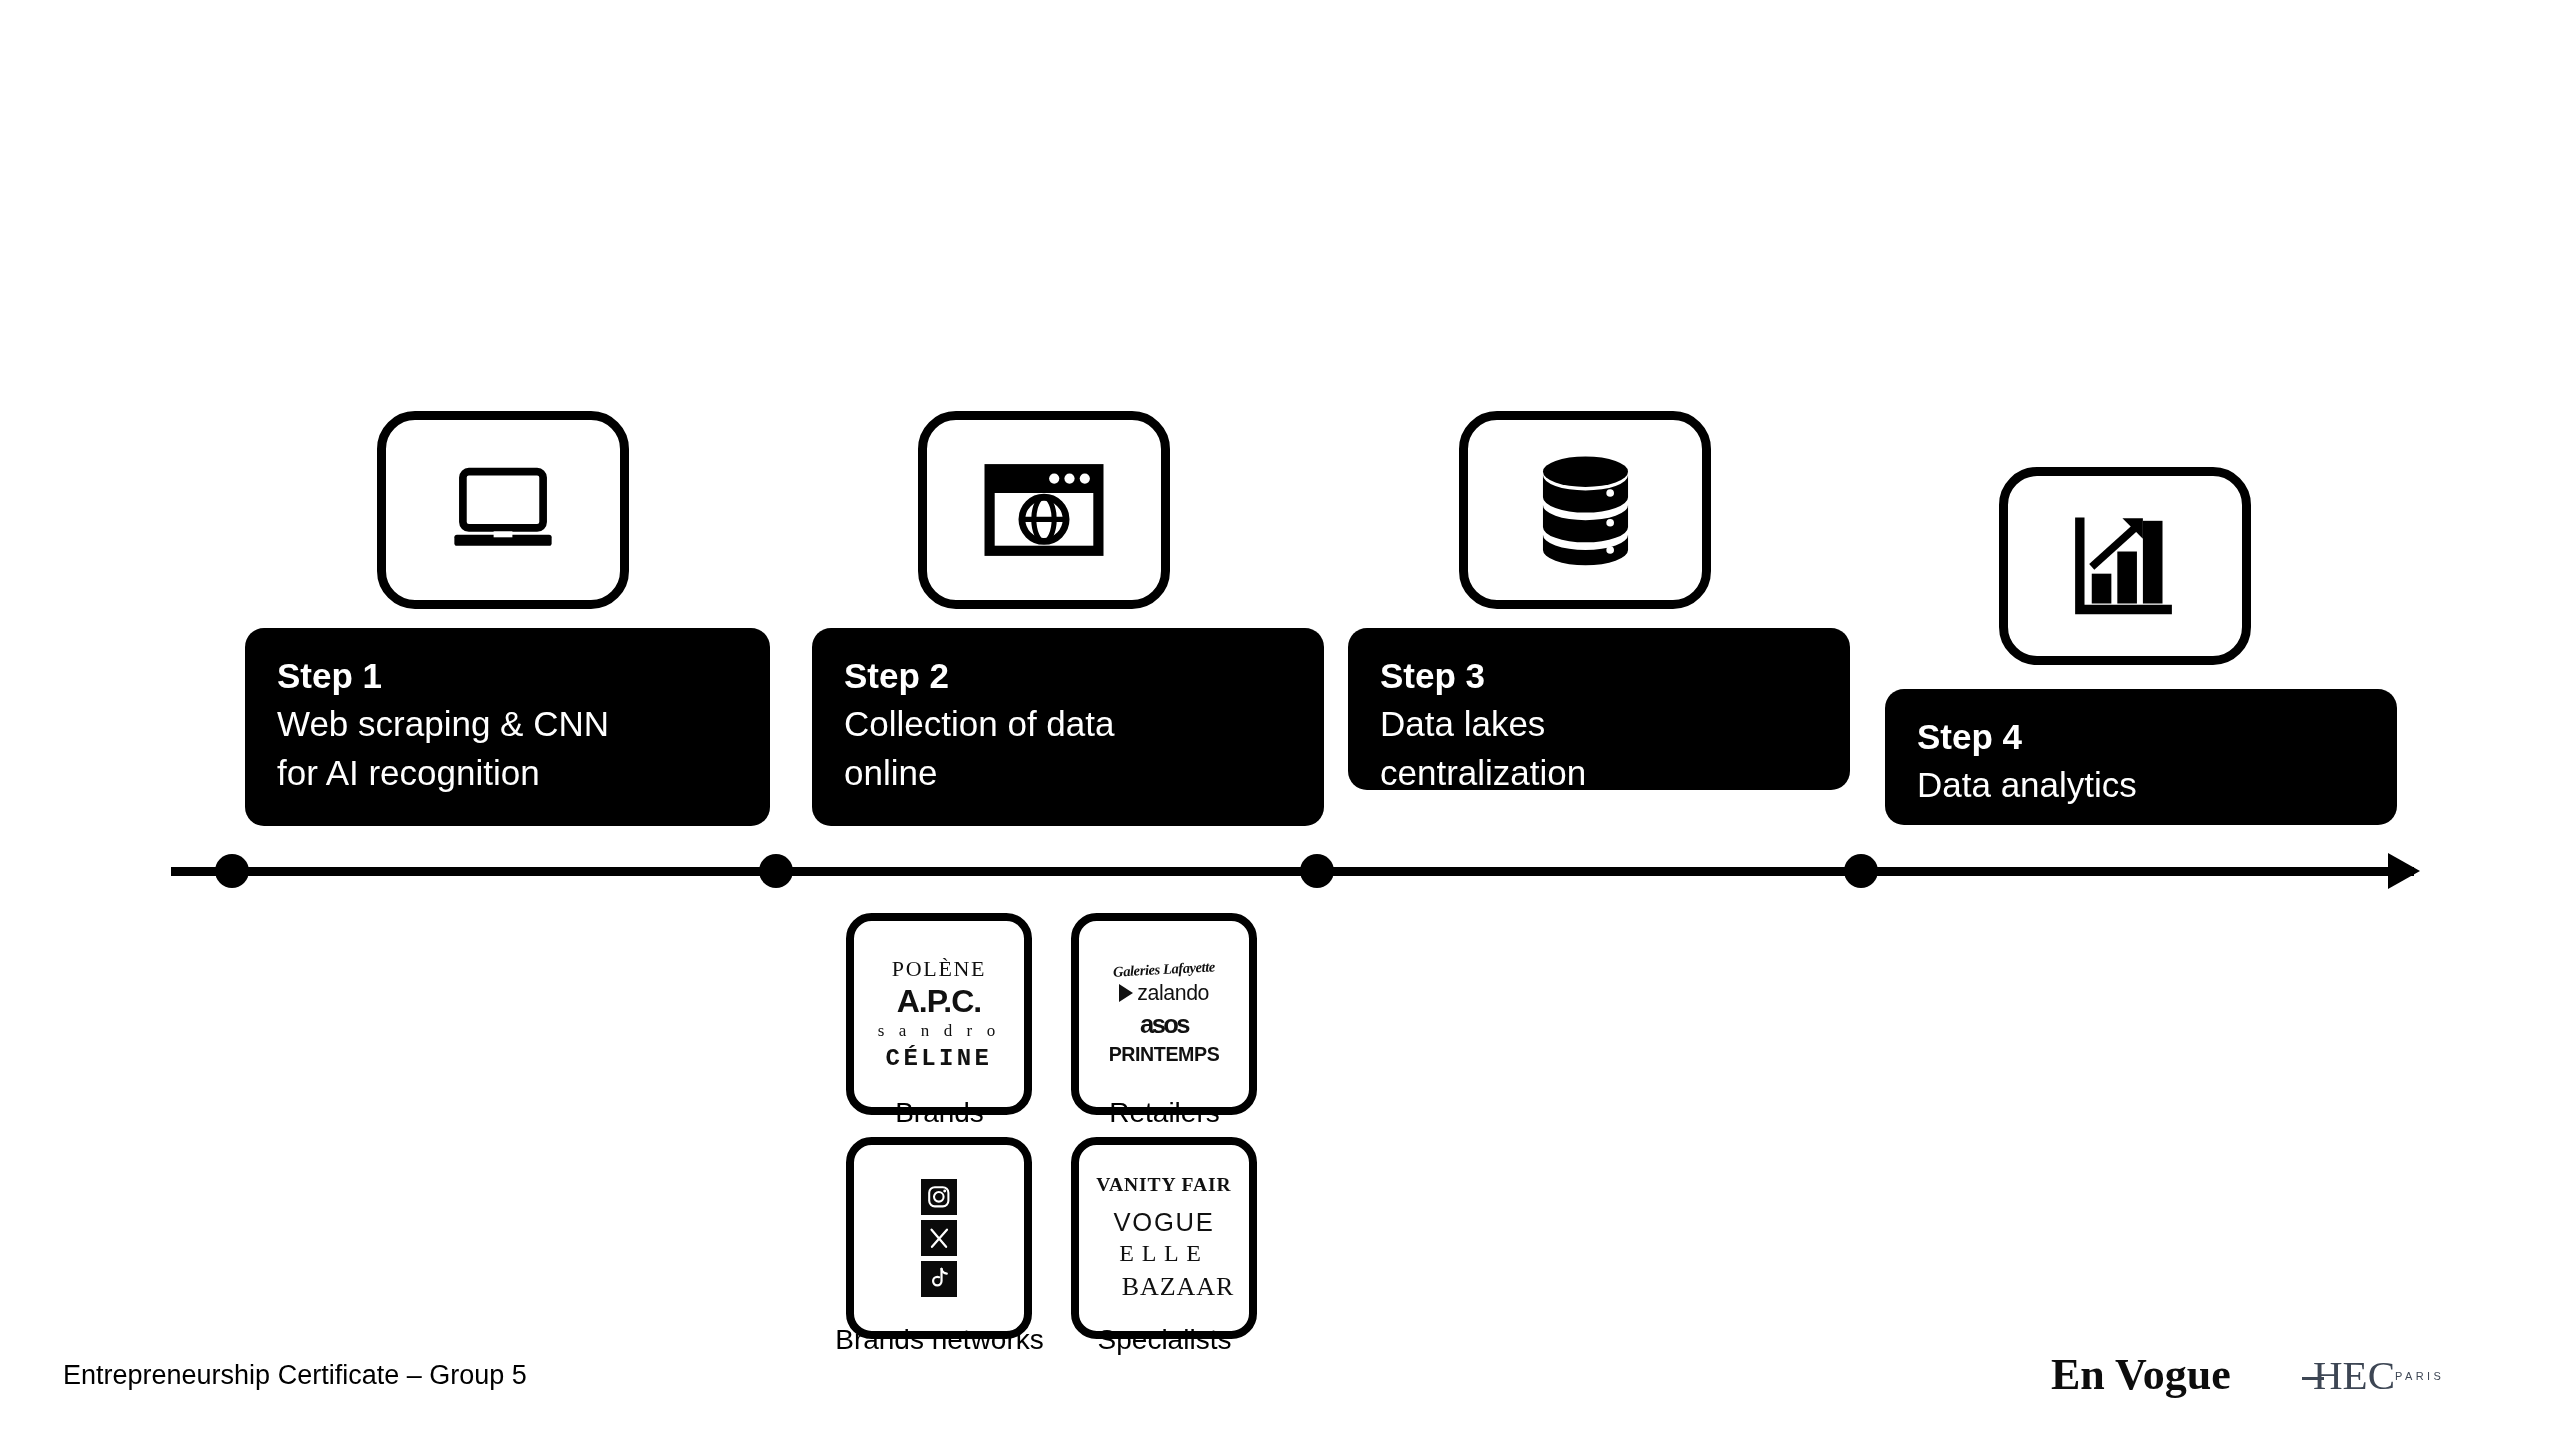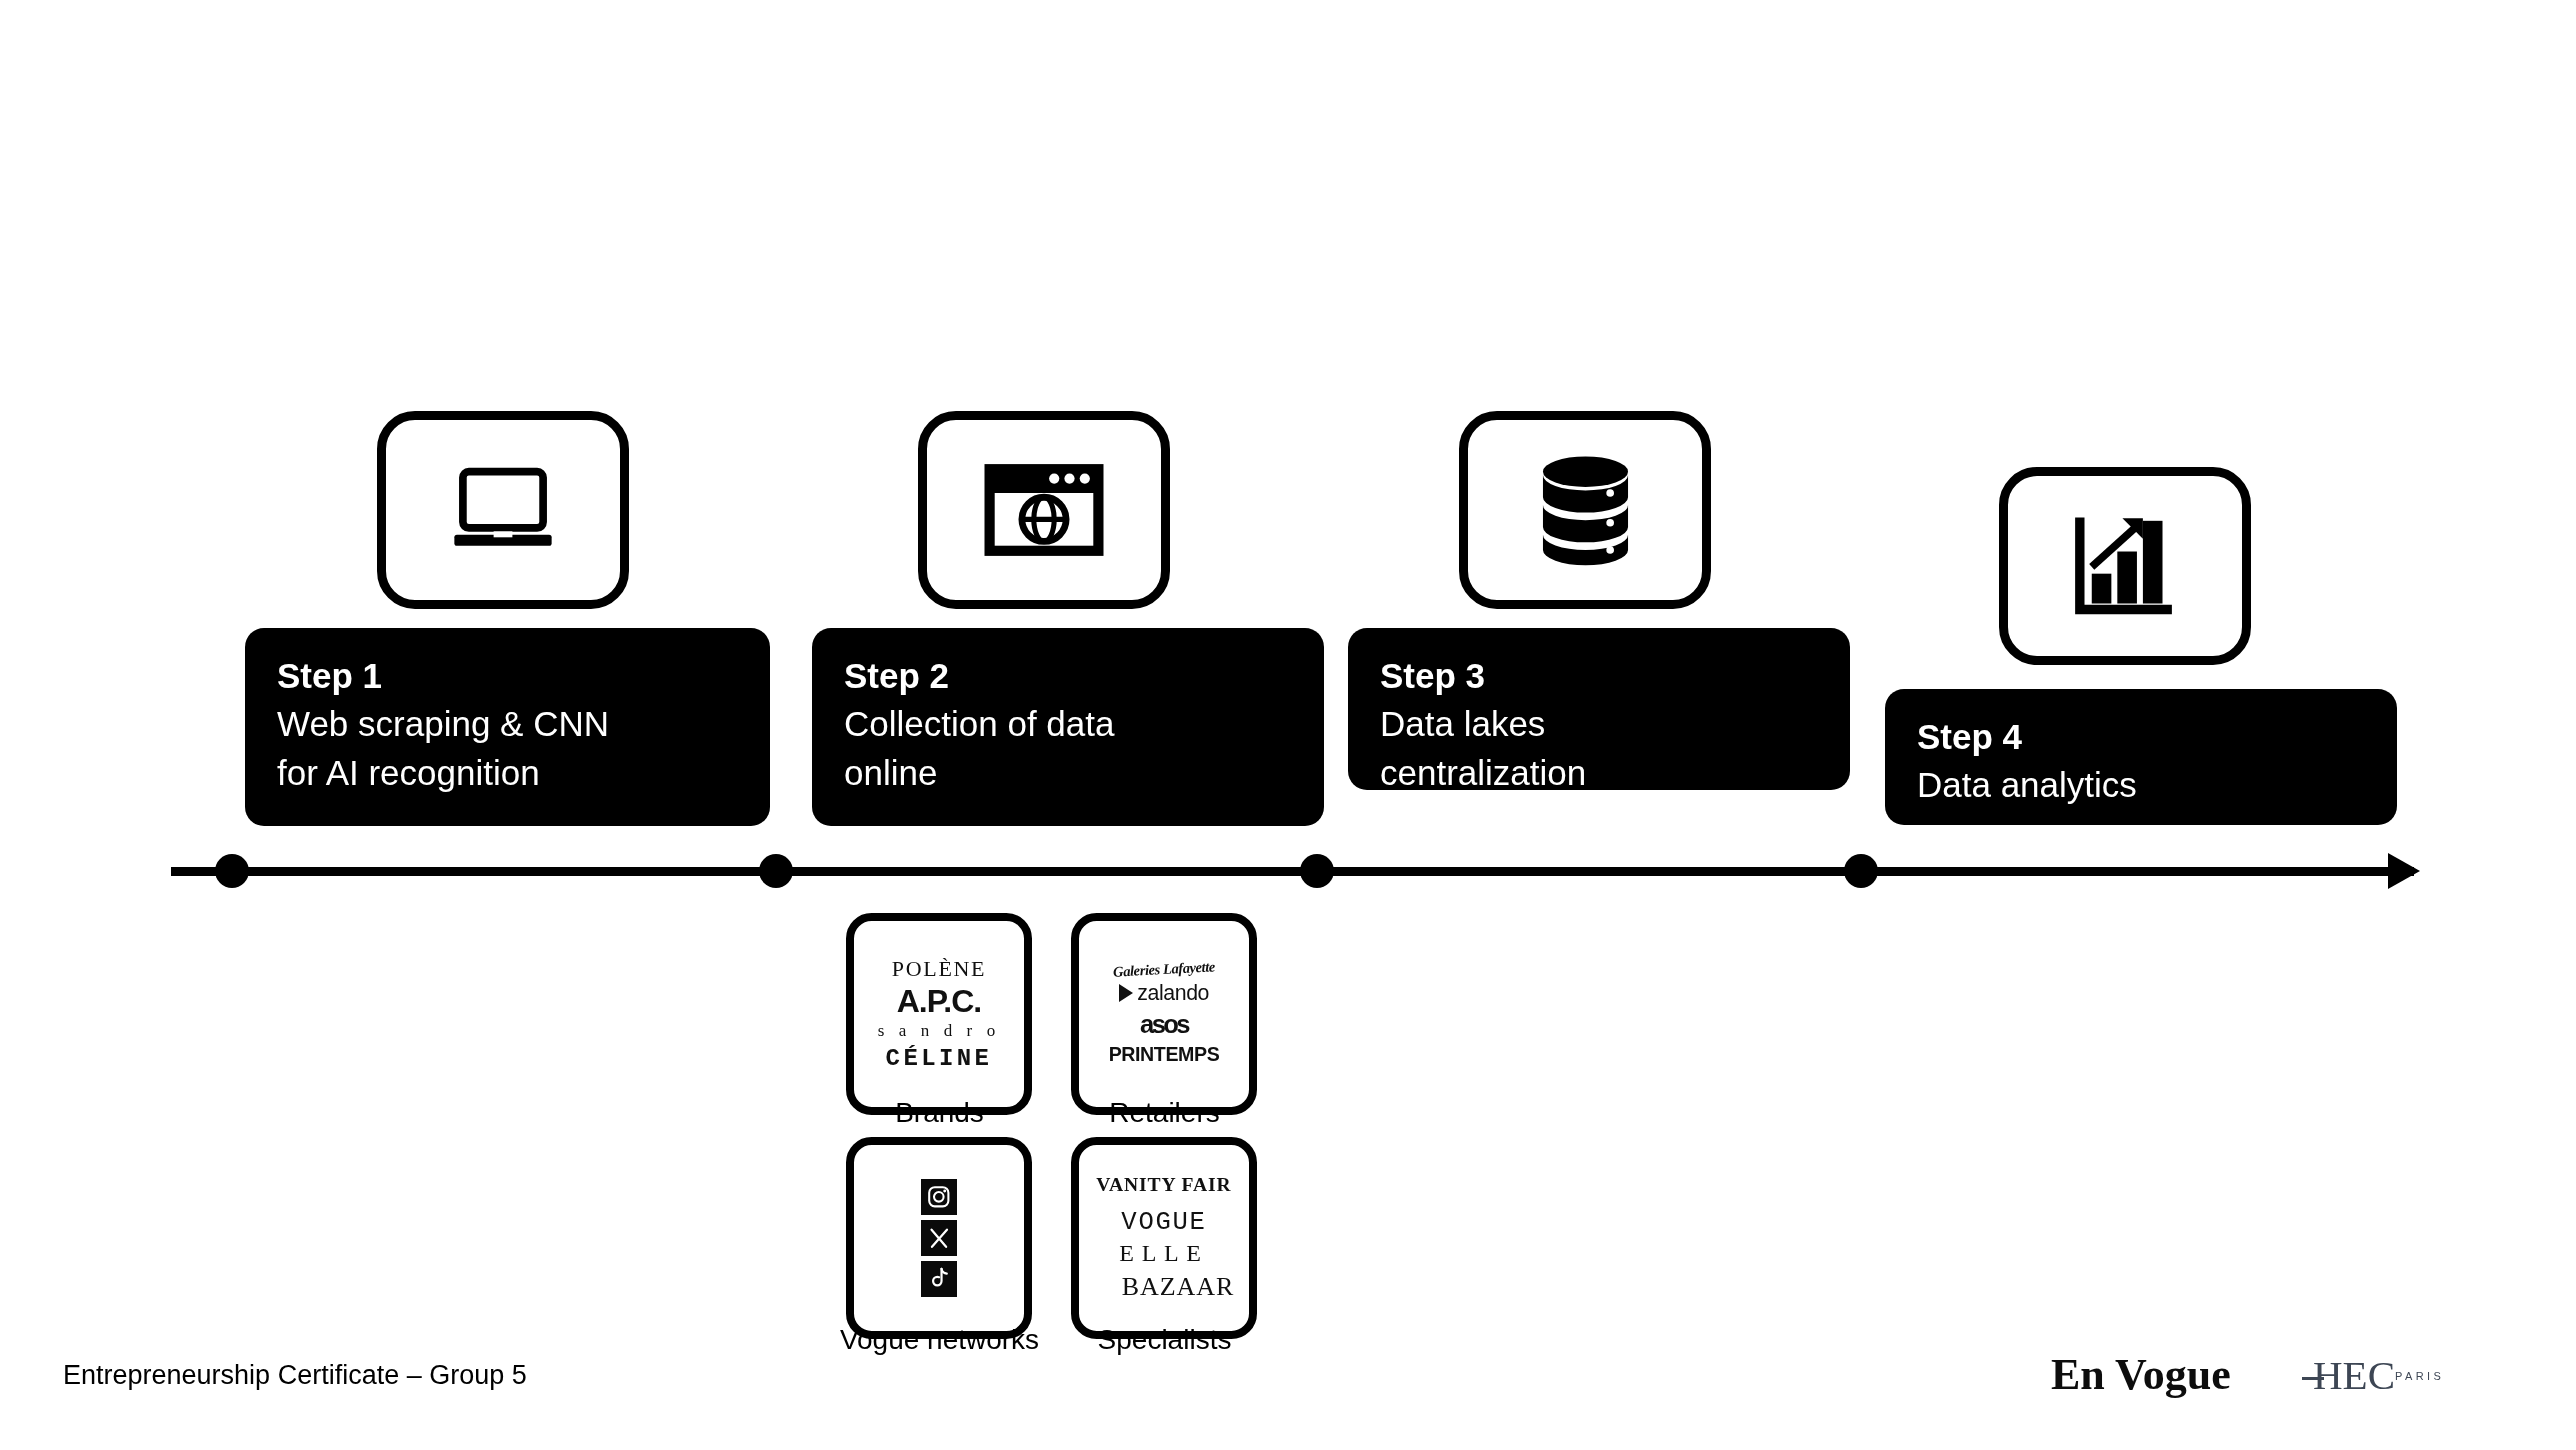--- a/index.html
+++ b/index.html
@@ -192,21 +192,21 @@
     letter-spacing: -0.4px;
   }
   .wm-vanityfair {
     font-family: "Liberation Serif", serif;
     font-weight: bold;
     font-size: 19.6px;
     letter-spacing: 0.9px;
     margin-bottom: 4.3px;
   }
   .wm-vogue {
-    font-family: Liberation Mono, monospace;
+    font-family: Liberation Sans, sans-serif;
     font-size: 25.6px;
     letter-spacing: 1.7px;
     margin-bottom: 3.4px;
     margin-top: 8px;
   }
   .wm-elle {
     font-family: "Liberation Serif", serif;
     font-size: 24px;
     letter-spacing: 7.7px;
     margin-bottom: 5.1px;
@@ -404,21 +404,21 @@
         </svg>
       </span>
       <span class="social-tile">
         <svg width="22" height="24" viewBox="0 0 26 28" fill="none">
           <path d="M16 2 v14.5 a5 5 0 1 1 -5 -5 c0.7 0 1.4 0.15 2 0.4" stroke="#fff" stroke-width="2.6" fill="none" stroke-linecap="round"></path>
           <path d="M16 2 c0.6 3.4 3 5.4 6.2 5.6" stroke="#fff" stroke-width="2.6" fill="none" stroke-linecap="round"></path>
         </svg>
       </span>
     </div>
   </div>
-  <div class="logo-caption" style="left:786px; top:1323px;">Vogue networks</div>
+  <div class="logo-caption" style="left:786px; top:1323px;">Brands networks</div>
 
   <div class="logo-card" style="left:1071px; top:1137px;">
     <div class="wm wm-vanityfair">VANITY FAIR</div>
     <div class="wm wm-vogue">VOGUE</div>
     <div class="wm wm-elle">ELLE</div>
     <div class="wm wm-bazaar">BAZAAR</div>
   </div>
   <div class="logo-caption" style="left:1011px; top:1323px;">Specialists</div>
 
   <div class="footer-left">Entrepreneurship Certificate – Group 5</div>

